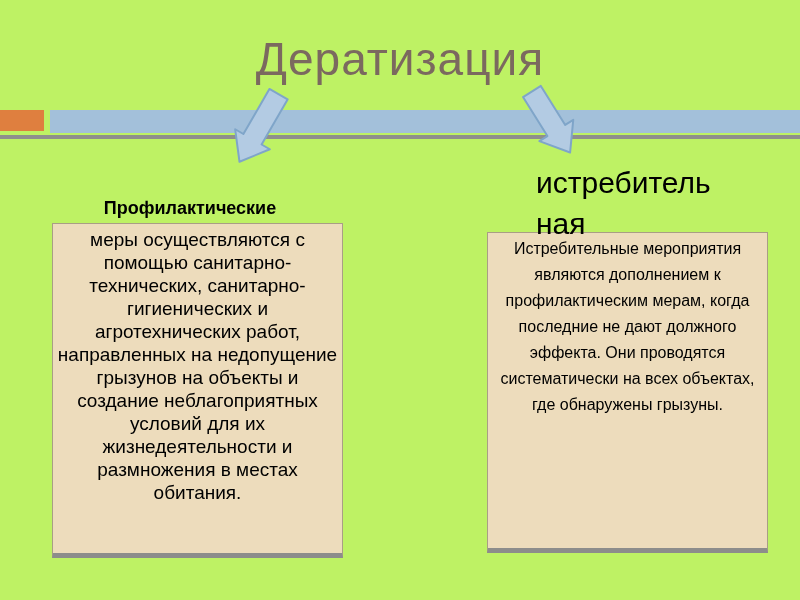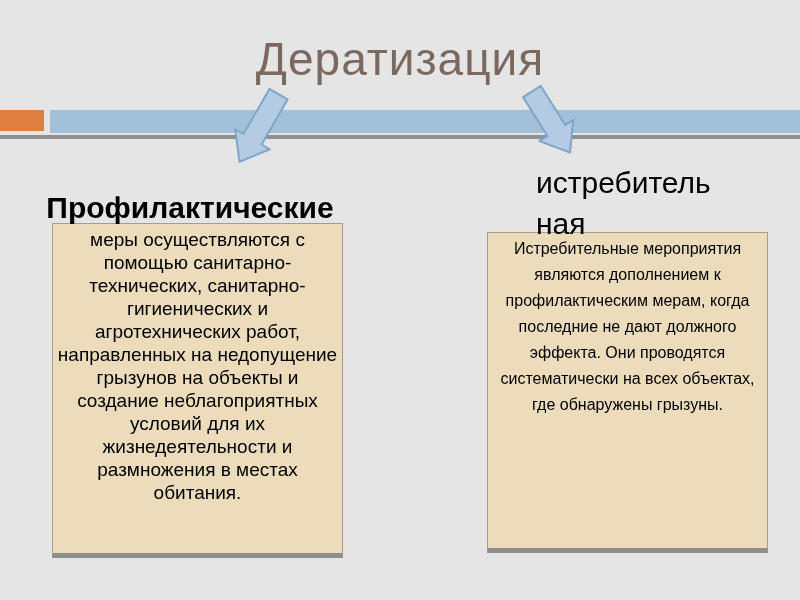--- a/index.html
+++ b/index.html
@@ -1,19 +1,19 @@
 <!DOCTYPE html>
 <html><head>
 <meta charset="utf-8">
 <style>
   html,body{margin:0;padding:0;background:#ffffff;}
   .slide{
     position:relative;
     width:800px;height:600px;
-    background:#e5e5e5;
+    background:#bef264;
     overflow:hidden;
     font-family:"Liberation Sans","DejaVu Sans",sans-serif;
   }
   .title{
     position:absolute;
     left:0;top:28px;width:800px;
     text-align:center;
     font-size:46px;
     line-height:62px;
     letter-spacing:1px;
@@ -37,21 +37,21 @@
   }
   .arrow{
     position:absolute;
   }
   .arrow-left{left:205px;top:80px;}
   .arrow-right{left:505px;top:78px;}
   .heading-left{
     position:absolute;
     left:45px;top:195px;width:290px;
     text-align:center;
-    font-size:30px;
+    font-size:18px;
     line-height:26px;
     font-weight:bold;
     color:#000000;
     z-index:2;
   }
   .heading-right{
     position:absolute;
     left:536px;top:162px;width:250px;
     text-align:left;
     font-size:30px;

